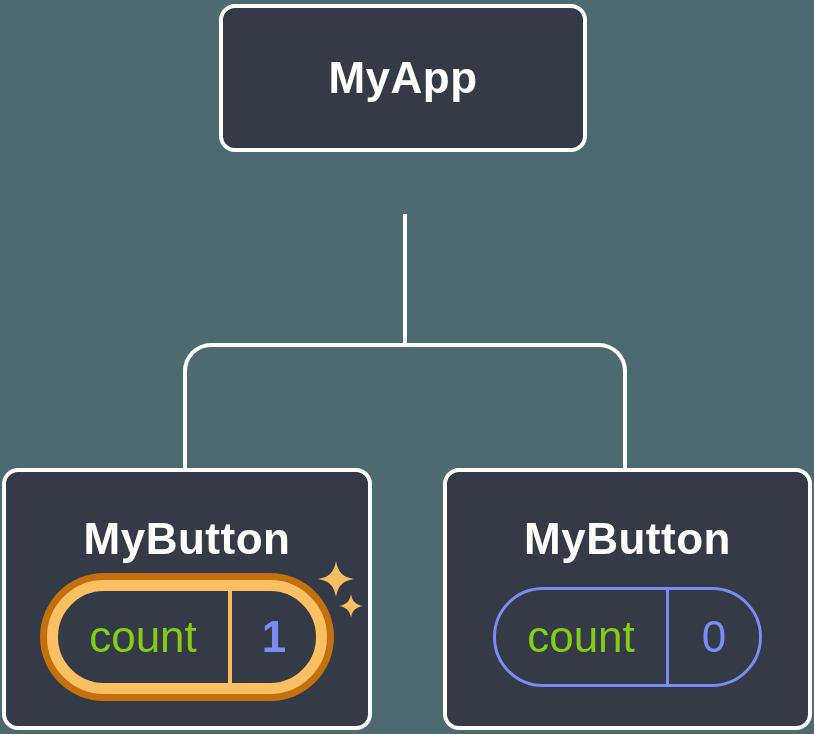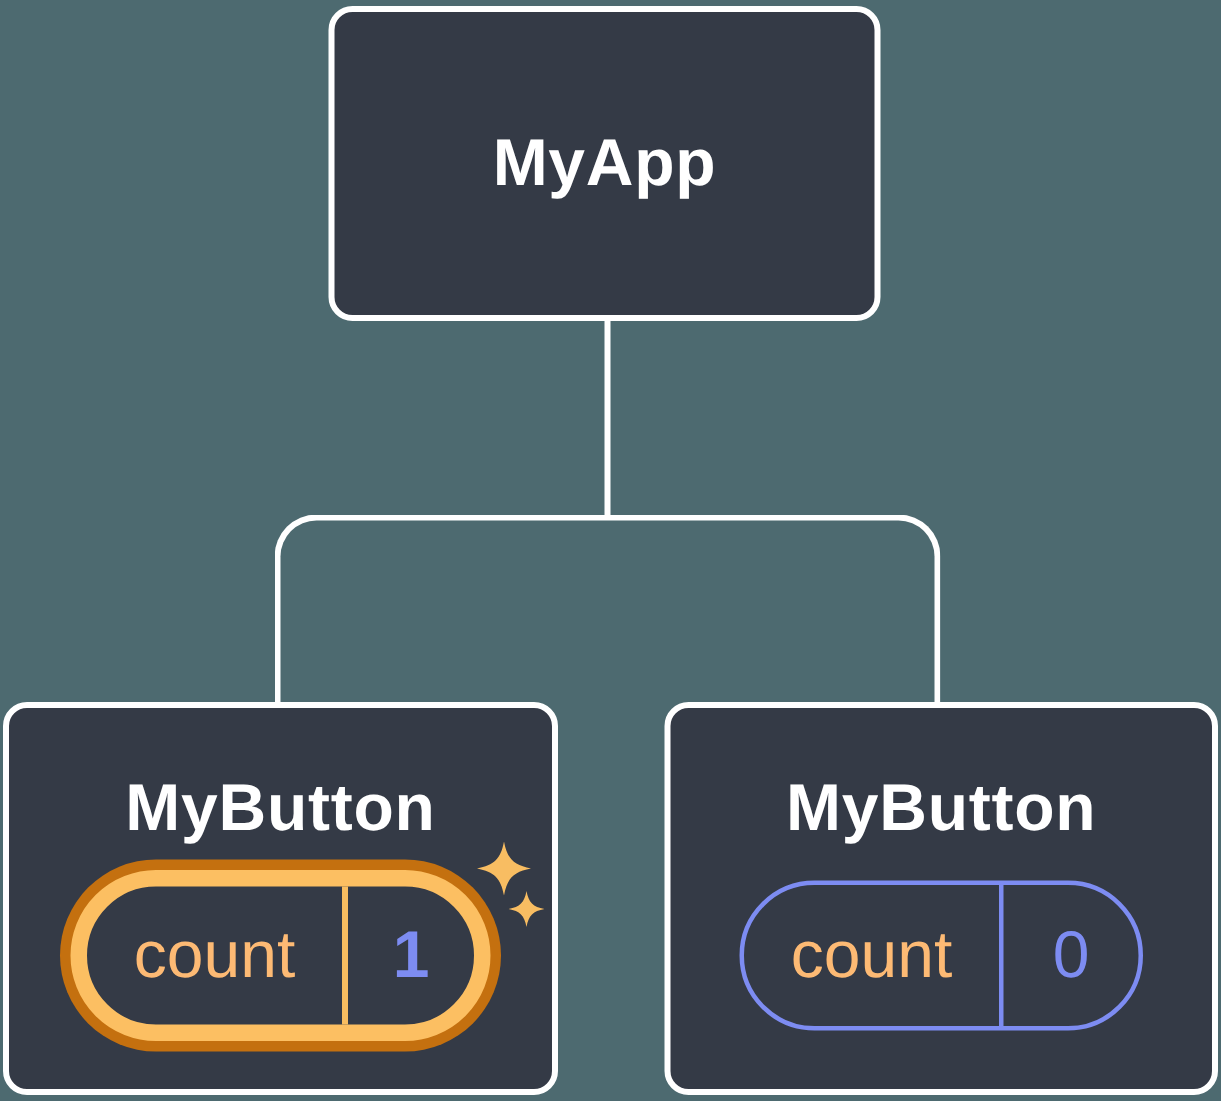--- a/index.html
+++ b/index.html
@@ -19,21 +19,21 @@
     background:#343a46;
     border:4px solid #ffffff;
     border-radius:16px;
     box-sizing:border-box;
     display:flex;
     flex-direction:column;
     align-items:center;
   }
   #node-root{
     left:219px; top:4px;
-    width:368px; height:210px;
+    width:368px; height:148px;
     justify-content:center;
   }
   #node-child-left{
     left:2px; top:468px;
     width:370px; height:262px;
     padding-top:42px;
   }
   #node-child-right{
     left:443px; top:468px;
     width:369px; height:262px;
@@ -81,21 +81,21 @@
   .pill-purple{
     margin-top:22px;
     width:269px; height:100px;
     border:3px solid #7d8cf2;
   }
   .pill-label{
     flex:1;
     display:flex;
     align-items:center;
     justify-content:center;
-    color:#fdba74;
+    color:#84cc16;
     font-size:44px;
     font-weight:400;
   }
   .pill-value{
     display:flex;
     align-items:center;
     justify-content:center;
     color:#7d8cf2;
     font-size:44px;
   }

